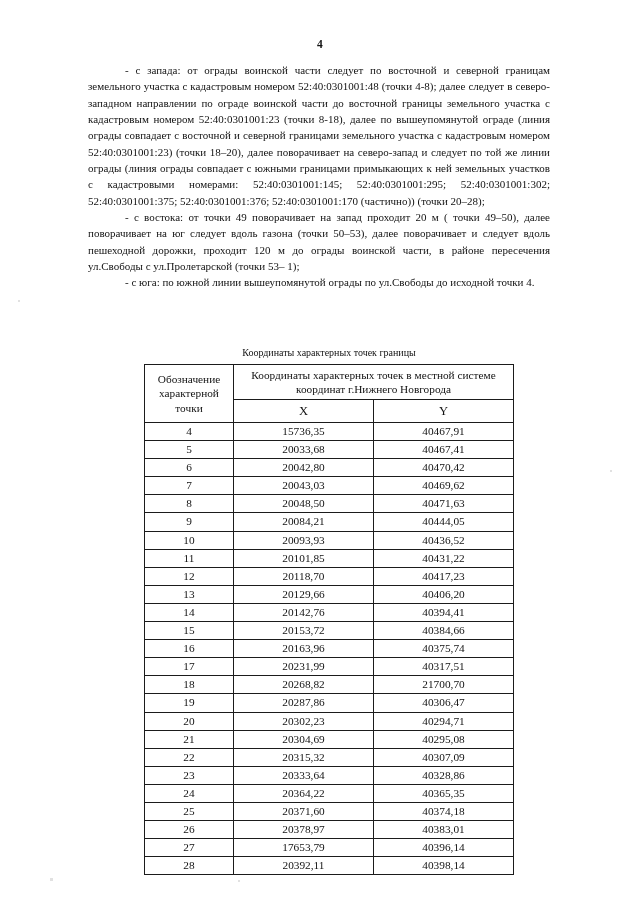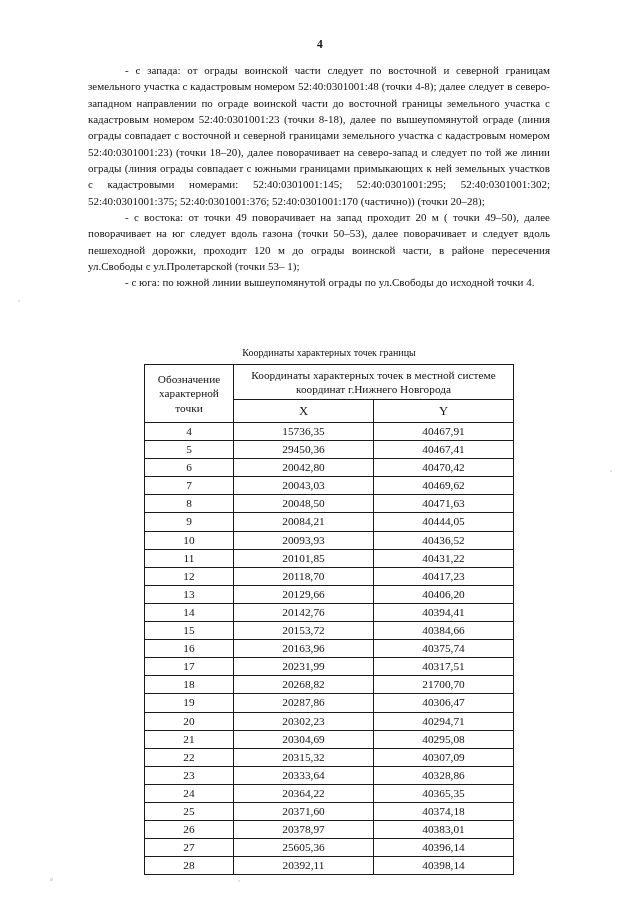--- a/index.html
+++ b/index.html
@@ -143,21 +143,21 @@
         </tr>
       </thead>
       <tbody id="coord-body">
           <tr>
             <td class="c-num">4</td>
             <td class="c-x">15736,35</td>
             <td class="c-y">40467,91</td>
           </tr>
           <tr>
             <td class="c-num">5</td>
-            <td class="c-x">29450,36</td>
+            <td class="c-x">20033,68</td>
             <td class="c-y">40467,41</td>
           </tr>
           <tr>
             <td class="c-num">6</td>
             <td class="c-x">20042,80</td>
             <td class="c-y">40470,42</td>
           </tr>
           <tr>
             <td class="c-num">7</td>
             <td class="c-x">20043,03</td>
@@ -253,21 +253,21 @@
             <td class="c-x">20371,60</td>
             <td class="c-y">40374,18</td>
           </tr>
           <tr>
             <td class="c-num">26</td>
             <td class="c-x">20378,97</td>
             <td class="c-y">40383,01</td>
           </tr>
           <tr>
             <td class="c-num">27</td>
-            <td class="c-x">25605,36</td>
+            <td class="c-x">17653,79</td>
             <td class="c-y">40396,14</td>
           </tr>
           <tr>
             <td class="c-num">28</td>
             <td class="c-x">20392,11</td>
             <td class="c-y">40398,14</td>
           </tr>
         </tbody>
     </table>
   </div>

